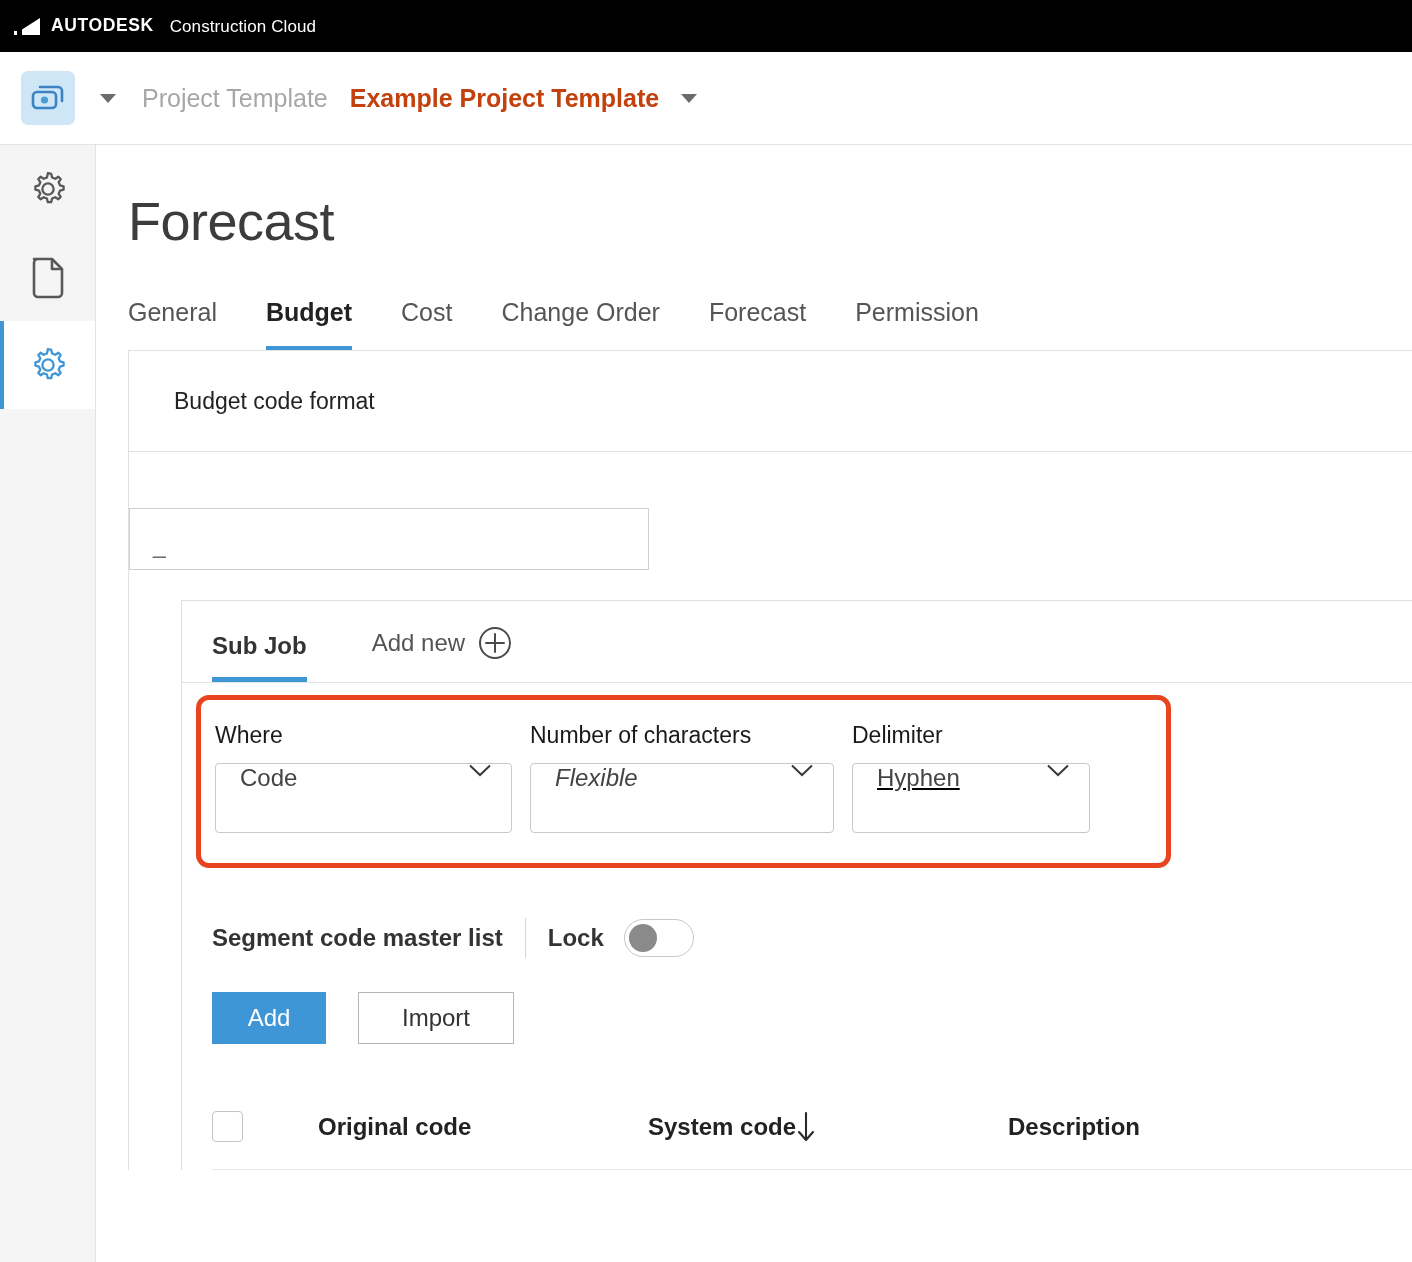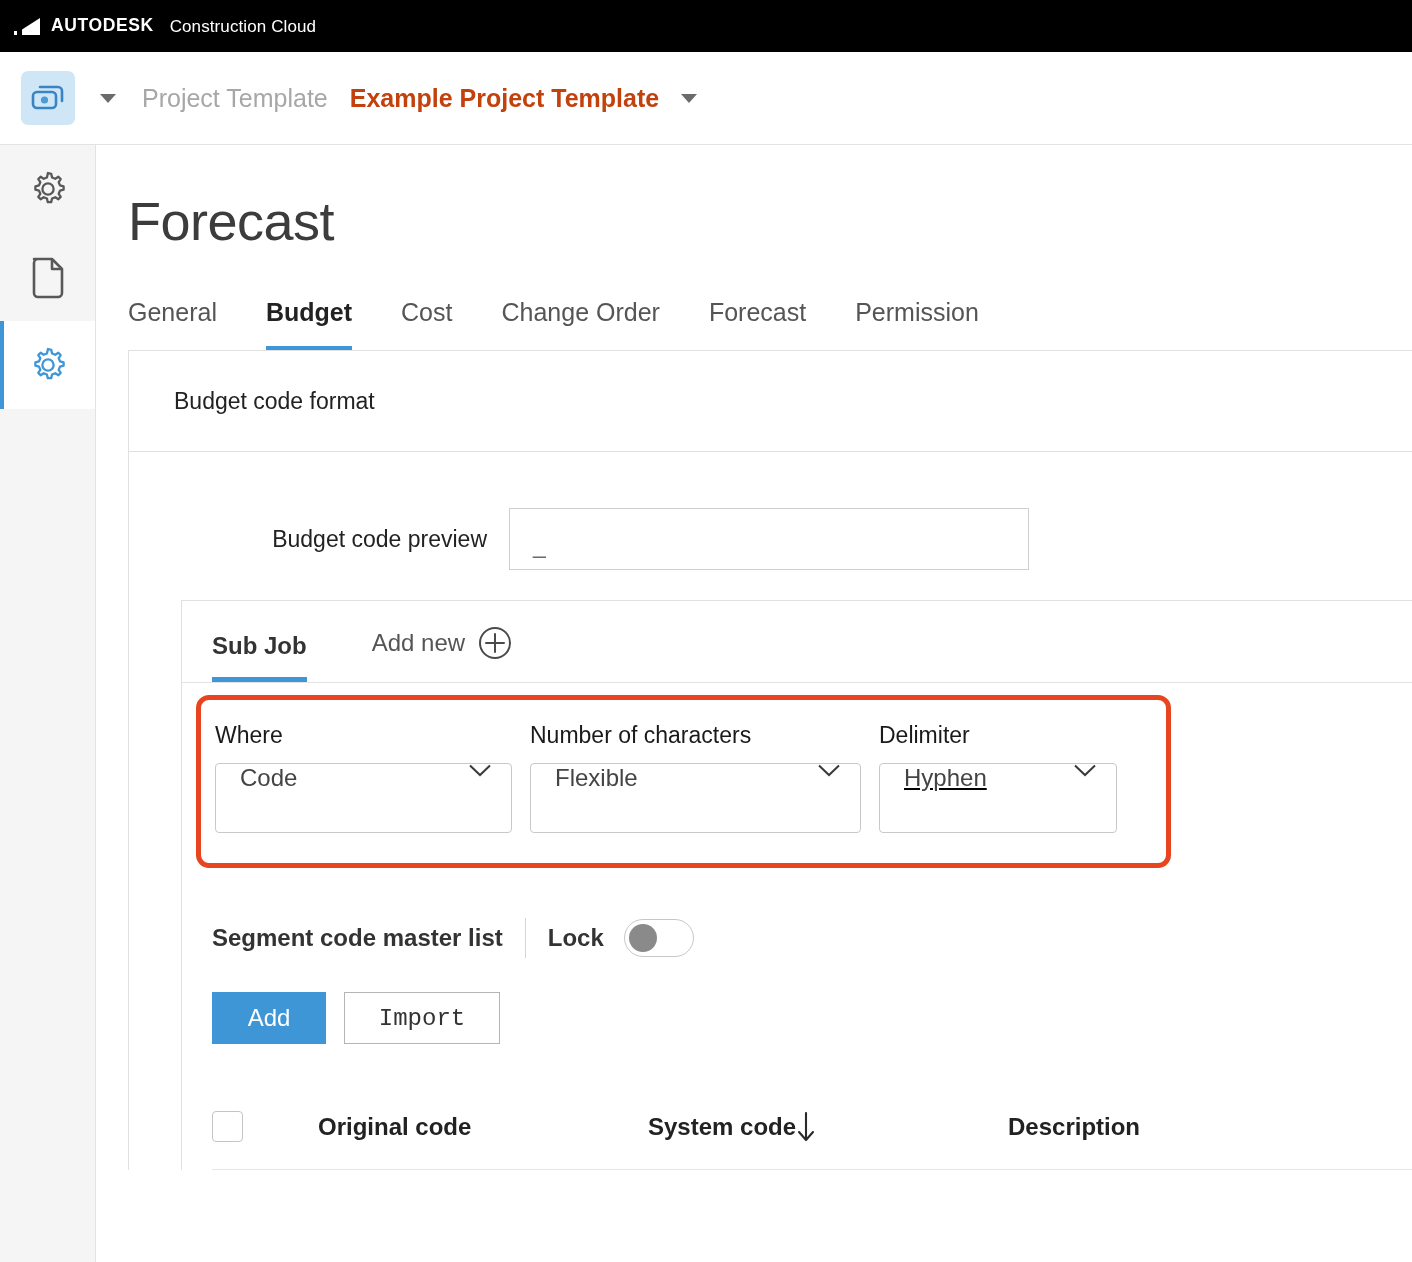--- a/index.html
+++ b/index.html
@@ -146,21 +146,21 @@
   .field-label {
     font-size: 23px; color: #1a1a1a; margin-bottom: 14px; white-space: nowrap;
   }
   .select {
     height: 70px; border: 1px solid #c9c9c9; border-radius: 4px; background: #fff;
     display: flex; justify-content: space-between;
     padding: 0 20px 0 24px; cursor: pointer;
   }
   .select .sv { font-size: 24px; color: #444444; }
   .sel-where { width: 297px; }
-  .sel-chars { width: 331px; }
+  .sel-chars { width: 304px; font-style: italic; }
   .sel-delim { width: 238px; text-decoration: underline; }
 
   .chev {
     width: 22px; height: 13px; flex: 0 0 auto;
   }
 
   
   .seg-row {
     display: flex; align-items: center; margin: 50px 0 0 30px;
   }
@@ -181,22 +181,21 @@
   .btn-row { display: flex; margin: 34px 0 0 30px; }
   .btn {
     height: 52px; display: flex; align-items: center; justify-content: center;
     font-size: 24px; cursor: pointer;
   }
   .btn-add {
     width: 114px; background: #3f96d6; color: #ffffff; border: 1px solid #3f96d6;
   }
   .btn-import {
     width: 156px; background: #ffffff; color: #333333; border: 1px solid #b5b5b5;
-    margin-left: 18px;
-    font-family: Liberation Mono, monospace;
+    margin-left: 32px;
   }
 
   
   .tbl { margin: 40px 0 0 30px; }
   .tbl-head {
     display: flex; align-items: center; height: 86px;
     border-bottom: 1px solid #e6e6e6; padding-right: 10px;
   }
   .th { font-size: 24px; font-weight: bold; color: #222222; white-space: nowrap; }
   .th-check { width: 106px; display: flex; align-items: center; }
@@ -272,21 +271,20 @@
 
   <div class="panel">
 
     <div class="panel-head">
       <div class="panel-head-title">Budget code format</div>
     </div>
 
     <div class="panel-body">
 
       <div class="preview-row">
-        <div class="preview-label">Budget code preview</div>
         <div class="preview-input">
           <span class="val">_</span>
         </div>
       </div>
 
       <div class="inner-card">
 
         <div class="subtabs">
           <div class="subtab active">Sub Job</div>
           <div class="subtab addnew">

